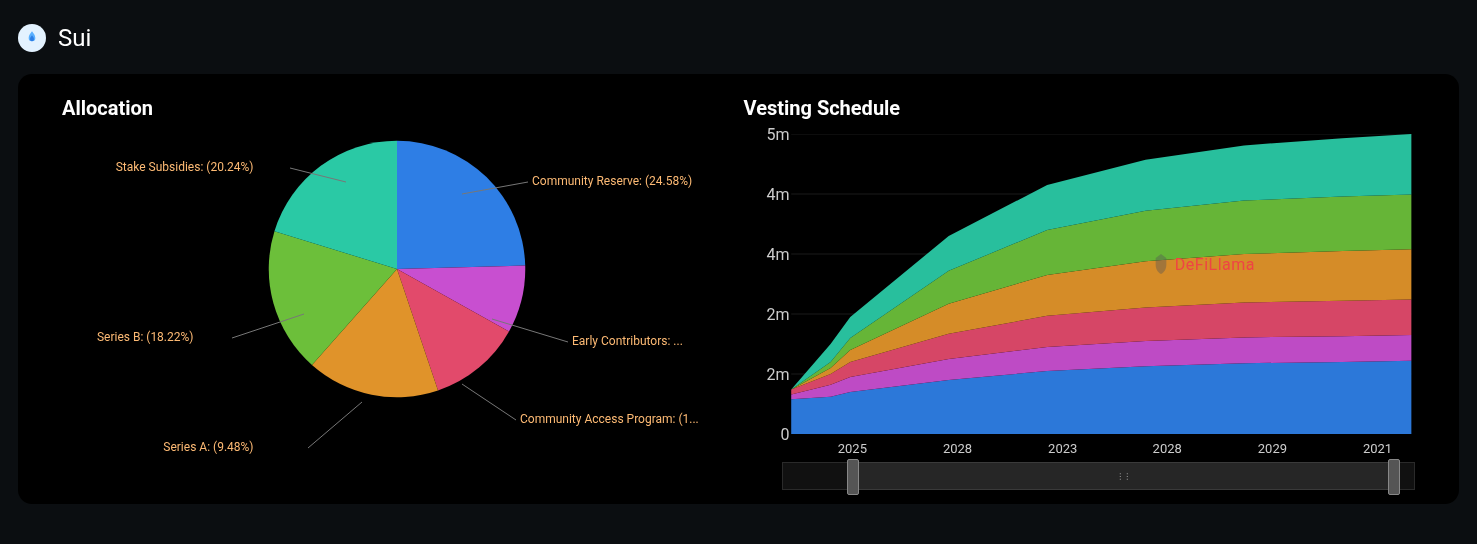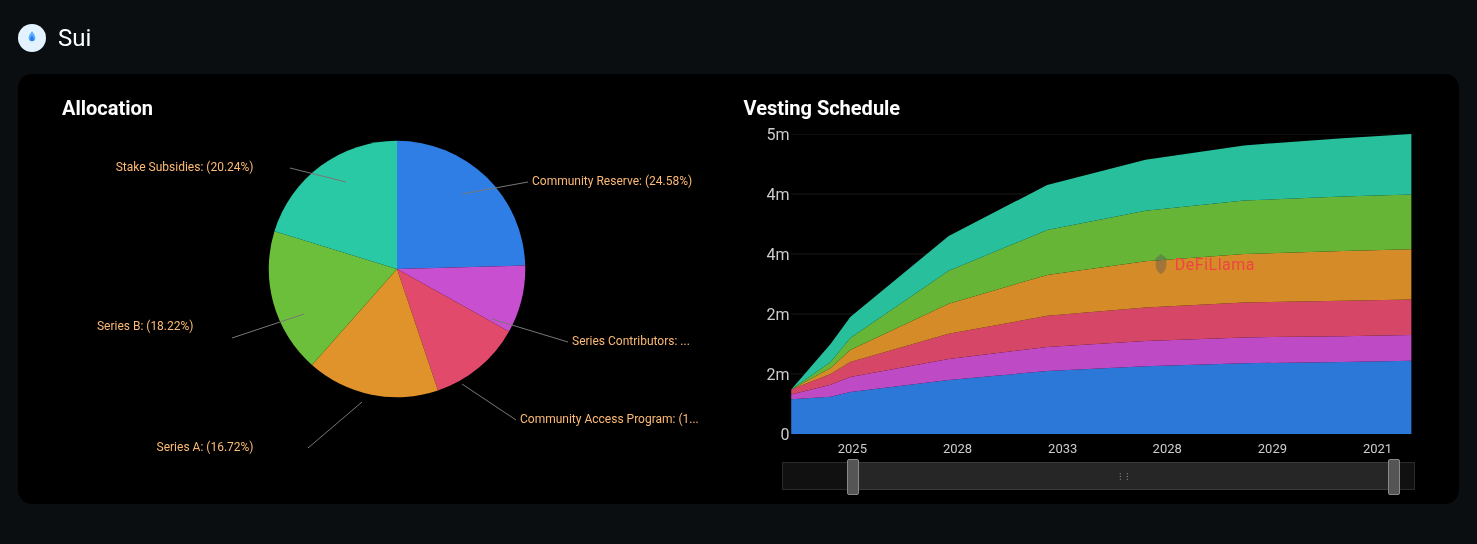--- a/index.html
+++ b/index.html
@@ -55,24 +55,24 @@
         </svg>
       <svg class="leader" id="leaders" style="left:0;top:0;width:100%;height:100%;position:absolute">
           <line x1="400" y1="60" x2="466" y2="48" stroke="#777"></line>
           <line x1="430" y1="185" x2="506" y2="208" stroke="#777"></line>
           <line x1="400" y1="250" x2="454" y2="286" stroke="#777"></line>
           <line x1="300" y1="268" x2="246" y2="314" stroke="#777"></line>
           <line x1="242" y1="180" x2="170" y2="204" stroke="#777"></line>
           <line x1="284" y1="48" x2="228" y2="34" stroke="#777"></line>
         </svg>
       <div class="label right" style="left:470px;top:40px">Community Reserve: (24.58%)</div>
-      <div class="label right" style="left:510px;top:200px">Series Contributors: ...</div>
+      <div class="label right" style="left:510px;top:200px">Early Contributors: ...</div>
       <div class="label right" style="left:458px;top:278px">Community Access Program: (1...</div>
-      <div class="label left" style="right:480px;top:306px">Series A: (16.72%)</div>
-      <div class="label left" style="right:540px;top:185px">Series B: (18.22%)</div>
+      <div class="label left" style="right:480px;top:306px">Series A: (9.48%)</div>
+      <div class="label left" style="right:540px;top:196px">Series B: (18.22%)</div>
       <div class="label left" style="right:480px;top:26px">Stake Subsidies: (20.24%)</div>
     </div>
   </div>
 
   <div class="col">
     <div class="section-title">Vesting Schedule</div>
     <div class="area-wrap">
       <div class="ylab" style="top:0%">5m</div>
       <div class="ylab" style="top:20%">4m</div>
       <div class="ylab" style="top:40%">4m</div>
@@ -88,21 +88,21 @@
           <line x1="36" x2="636" y1="300" y2="300" stroke="#1a1a1a"></line>
           <path d="M36 300 L36 265.2 L74.09523809522537 262.8 L93.1428571428489 258 L188.38095238094482 246 L283.61904761904077 237 L378.85714285713664 232.2 L474.0952380952326 229.2 L569.3333333333285 228 L636 226.8 L636 300 L569.3333333333285 300 L474.0952380952326 300 L378.85714285713664 300 L283.61904761904077 300 L188.38095238094482 300 L93.1428571428489 300 L74.09523809522537 300 L36 300 Z" fill="#2e7ee5" fill-opacity="0.95"></path>
           <path d="M36 265.2 L36 260.4 L74.09523809522537 250.8 L93.1428571428489 243 L188.38095238094482 225 L283.61904761904077 213 L378.85714285713664 207 L474.0952380952326 203.40000000000003 L569.3333333333285 202.20000000000002 L636 201 L636 226.8 L569.3333333333285 228 L474.0952380952326 229.2 L378.85714285713664 232.2 L283.61904761904077 237 L188.38095238094482 246 L93.1428571428489 258 L74.09523809522537 262.8 L36 265.2 Z" fill="#c84fd0" fill-opacity="0.95"></path>
           <path d="M36 260.4 L36 255.60000000000002 L74.09523809522537 240 L93.1428571428489 228 L188.38095238094482 199.8 L283.61904761904077 181.8 L378.85714285713664 173.4 L474.0952380952326 168.6 L569.3333333333285 166.8 L636 165.60000000000002 L636 201 L569.3333333333285 202.20000000000002 L474.0952380952326 203.40000000000003 L378.85714285713664 207 L283.61904761904077 213 L188.38095238094482 225 L93.1428571428489 243 L74.09523809522537 250.8 L36 260.4 Z" fill="#e24a6b" fill-opacity="0.95"></path>
           <path d="M36 255.60000000000002 L36 255.60000000000002 L74.09523809522537 234 L93.1428571428489 216 L188.38095238094482 169.8 L283.61904761904077 141 L378.85714285713664 127.20000000000002 L474.0952380952326 120 L569.3333333333285 117 L636 115.20000000000005 L636 165.60000000000002 L569.3333333333285 166.8 L474.0952380952326 168.6 L378.85714285713664 173.4 L283.61904761904077 181.8 L188.38095238094482 199.8 L93.1428571428489 228 L74.09523809522537 240 L36 255.60000000000002 Z" fill="#e0932a" fill-opacity="0.95"></path>
           <path d="M36 255.60000000000002 L36 255.60000000000002 L74.09523809522537 228 L93.1428571428489 204 L188.38095238094482 136.8 L283.61904761904077 95.99999999999997 L378.85714285713664 76.80000000000001 L474.0952380952326 66.6 L569.3333333333285 62.39999999999998 L636 60.60000000000002 L636 115.20000000000005 L569.3333333333285 117 L474.0952380952326 120 L378.85714285713664 127.20000000000002 L283.61904761904077 141 L188.38095238094482 169.8 L93.1428571428489 216 L74.09523809522537 234 L36 255.60000000000002 Z" fill="#6cbf3a" fill-opacity="0.95"></path>
           <path d="M36 255.60000000000002 L36 255.60000000000002 L74.09523809522537 210 L93.1428571428489 183 L188.38095238094482 102.00000000000003 L283.61904761904077 50.99999999999997 L378.85714285713664 25.80000000000001 L474.0952380952326 11.399999999999977 L569.3333333333285 4.199999999999989 L636 0 L636 60.60000000000002 L569.3333333333285 62.39999999999998 L474.0952380952326 66.6 L378.85714285713664 76.80000000000001 L283.61904761904077 95.99999999999997 L188.38095238094482 136.8 L93.1428571428489 204 L74.09523809522537 228 L36 255.60000000000002 Z" fill="#2ac9a5" fill-opacity="0.95"></path>
         </svg>
       <div class="xlab" style="left:calc(36px + 9.5%)">2025</div>
       <div class="xlab" style="left:calc(36px + 25.4%)">2028</div>
-      <div class="xlab" style="left:calc(36px + 41.3%)">2033</div>
+      <div class="xlab" style="left:calc(36px + 41.3%)">2023</div>
       <div class="xlab" style="left:calc(36px + 57.1%)">2028</div>
       <div class="xlab" style="left:calc(36px + 73%)">2029</div>
       <div class="xlab" style="left:calc(36px + 88.9%)">2021</div>
       <div class="watermark">
         <svg viewBox="0 0 24 30">
             <path fill="#555" d="M12 0l8 6v10c0 7-4 12-8 14-4-2-8-7-8-14V6z"></path>
           </svg>
         <span>DeFiLlama</span>
       </div>
     </div>

